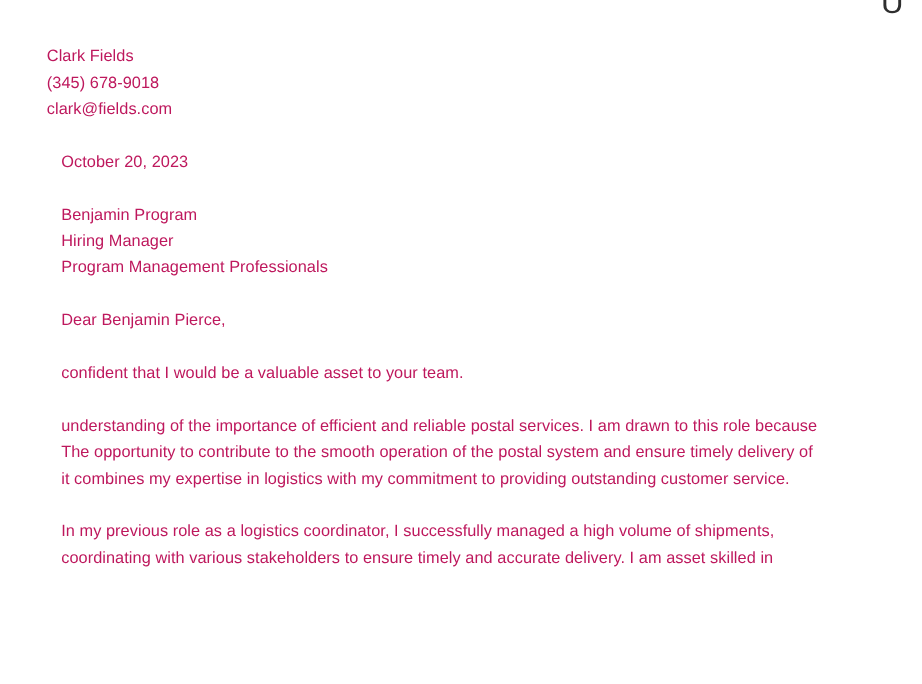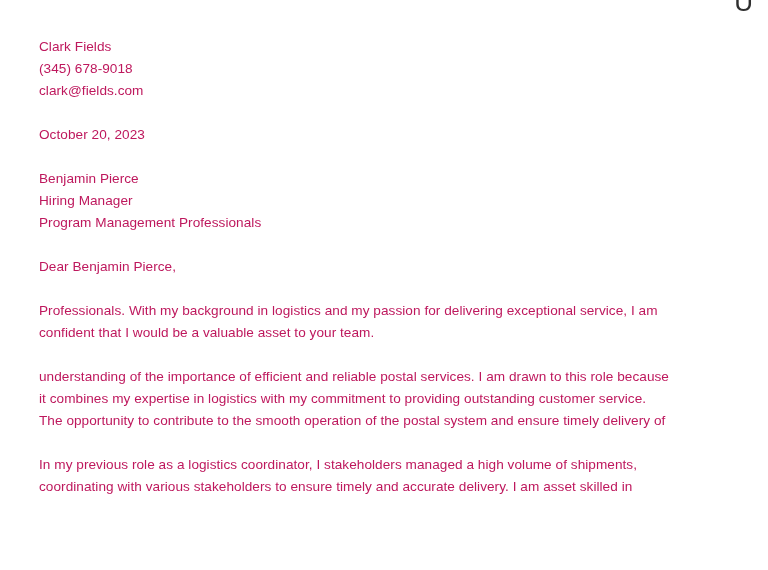--- a/index.html
+++ b/index.html
@@ -30,59 +30,58 @@
     left: 39px;
     top: 36px;
     width: 706px;
     font-size: 13.6px;
     line-height: 22px;
     color: #be185d;
     letter-spacing: 0.05px;
     cursor: text;
   }
   .block { margin: 0; }
-  .block + .block { margin-top: 22px; }
+  .block + .block { margin-top: 22px; margin-left: 12px; }
   .line { white-space: nowrap; }
 </style>
 </head>
 <body>
 
 <span class="partial-toolbar-btn">U</span>
 
 <div class="letter">
 
   <div class="block">
     <div class="line">Clark Fields</div>
     <div class="line">(345) 678-9018</div>
     <div class="line">clark@fields.com</div>
   </div>
 
   <div class="block">
     <div class="line">October 20, 2023</div>
   </div>
 
   <div class="block">
-    <div class="line">Benjamin Pierce</div>
+    <div class="line">Benjamin Program</div>
     <div class="line">Hiring Manager</div>
     <div class="line">Program Management Professionals</div>
   </div>
 
   <div class="block">
     <div class="line">Dear Benjamin Pierce,</div>
   </div>
 
   <div class="block">
-      <div class="line">Professionals. With my background in logistics and my passion for delivering exceptional service, I am</div>
       <div class="line">confident that I would be a valuable asset to your team.</div>
     </div>
 
   <div class="block">
       <div class="line">understanding of the importance of efficient and reliable postal services. I am drawn to this role because</div>
+      <div class="line">The opportunity to contribute to the smooth operation of the postal system and ensure timely delivery of</div>
       <div class="line">it combines my expertise in logistics with my commitment to providing outstanding customer service.</div>
-      <div class="line">The opportunity to contribute to the smooth operation of the postal system and ensure timely delivery of</div>
     </div>
 
   <div class="block">
-      <div class="line">In my previous role as a logistics coordinator, I stakeholders managed a high volume of shipments,</div>
+      <div class="line">In my previous role as a logistics coordinator, I successfully managed a high volume of shipments,</div>
       <div class="line">coordinating with various stakeholders to ensure timely and accurate delivery. I am asset skilled in</div>
     </div>
 
 </div>
 
 </body></html>

